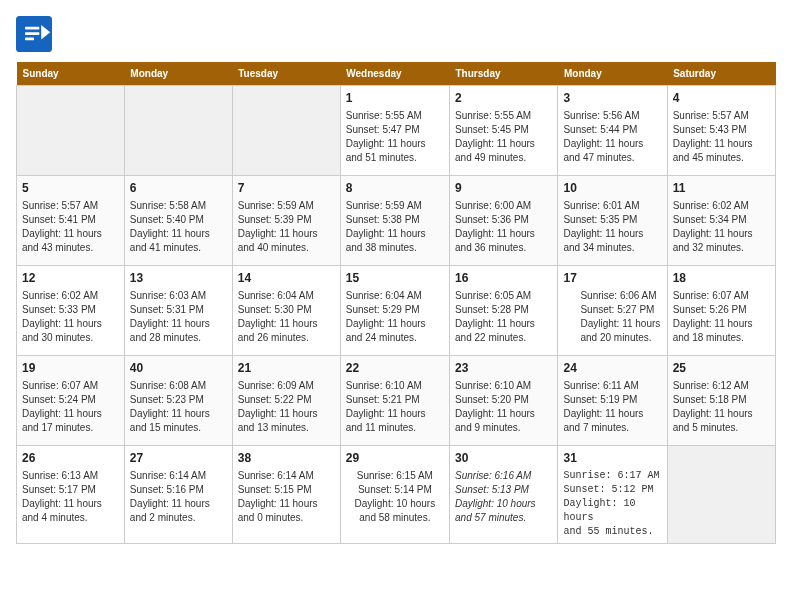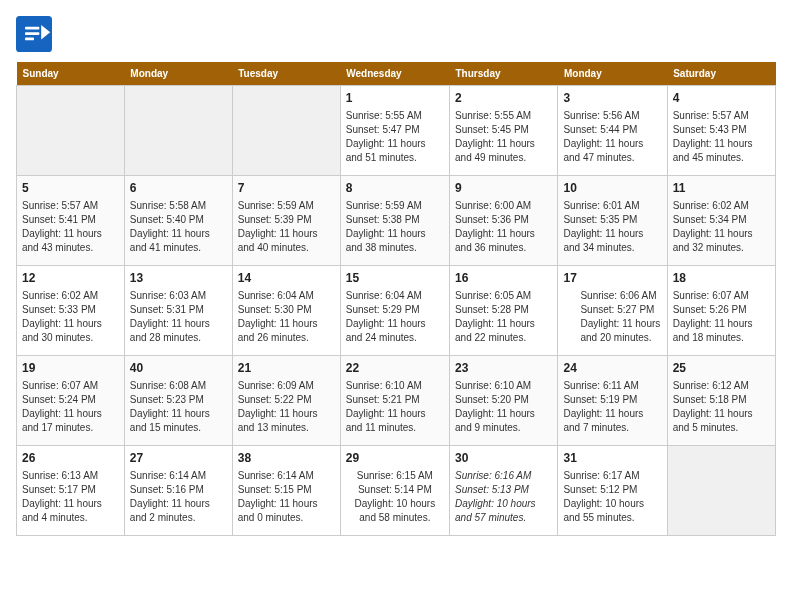--- a/index.html
+++ b/index.html
@@ -345,21 +345,21 @@
           </td>
           <td>
             <span class="day-num">30</span>
             <div class="day-info" style="white-space: pre-line; font-style: italic;">Sunrise: 6:16 AM
 Sunset: 5:13 PM
 Daylight: 10 hours
 and 57 minutes.</div>
           </td>
           <td>
             <span class="day-num">31</span>
-            <div class="day-info" style="white-space: pre-line;">Sunrise: 6:17 AM
+            <div class="day-info" style="white-space: pre-line; font-family: Liberation Mono, monospace;">Sunrise: 6:17 AM
 Sunset: 5:12 PM
 Daylight: 10 hours
 and 55 minutes.</div>
           </td>
           <td class="empty"></td>
         </tr>
       </tbody>
   </table>
 </div>
 

